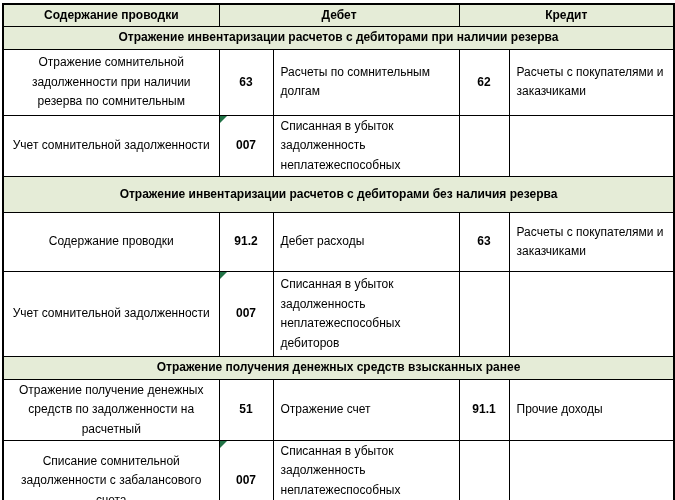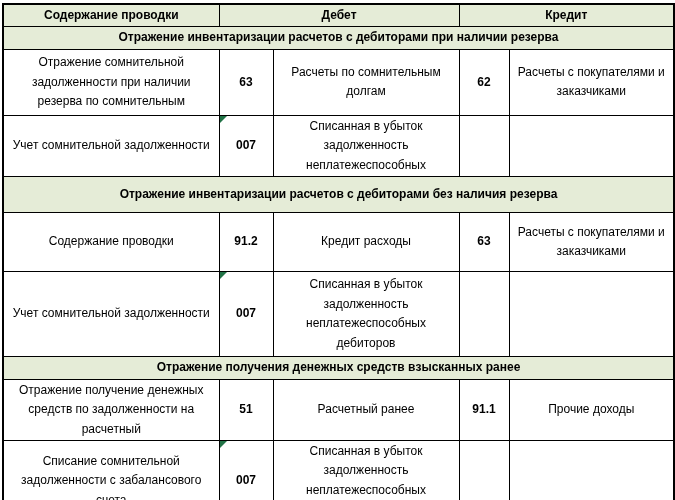--- a/index.html
+++ b/index.html
@@ -40,21 +40,21 @@
   td.section-head {
     background: #e5ecd7;
     font-weight: bold;
     font-size: 13px;
     text-align: center;
     line-height: 1.3;
     margin-left: 8px;
   }
   td.c-content { text-align: center; }
   td.c-acct    { text-align: center; position: relative; font-weight: bold; }
-  td.c-name    { text-align: center; }
+  td.c-name    { text-align: left; }
   .tri {
     position: absolute;
     top: 0;
     left: 0;
     width: 0;
     height: 0;
     border-top: 7px solid #217346;
     border-right: 7px solid transparent;
   }
 </style>
@@ -95,39 +95,39 @@
       <td class="c-acct"></td>
       <td class="c-name"></td>
     </tr>
 
     <tr style="height:36px">
       <td class="section-head" colspan="5">Отражение инвентаризации расчетов с дебиторами без наличия резерва</td>
     </tr>
     <tr style="height:59px">
       <td class="c-content">Содержание проводки</td>
       <td class="c-acct">91.2</td>
-      <td class="c-name">Кредит расходы</td>
+      <td class="c-name">Дебет расходы</td>
       <td class="c-acct">63</td>
       <td class="c-name">Расчеты с покупателями и заказчиками</td>
     </tr>
     <tr style="height:85px">
       <td class="c-content">Учет сомнительной задолженности</td>
       <td class="c-acct"><span class="tri"></span><span>007</span></td>
       <td class="c-name">Списанная в убыток задолженность неплатежеспособных дебиторов</td>
       <td class="c-acct"></td>
       <td class="c-name"></td>
     </tr>
 
     <tr style="height:17px">
       <td class="section-head" colspan="5">Отражение получения денежных средств взысканных ранее</td>
     </tr>
     <tr style="height:58px">
       <td class="c-content">Отражение получение денежных средств по задолженности на расчетный</td>
       <td class="c-acct">51</td>
-      <td class="c-name">Расчетный ранее</td>
+      <td class="c-name">Отражение счет</td>
       <td class="c-acct">91.1</td>
       <td class="c-name">Прочие доходы</td>
     </tr>
     <tr style="height:77px">
       <td class="c-content">Списание сомнительной задолженности с забалансового счета</td>
       <td class="c-acct"><span class="tri"></span><span>007</span></td>
       <td class="c-name">Списанная в убыток задолженность неплатежеспособных дебиторов</td>
       <td class="c-acct"></td>
       <td class="c-name"></td>
     </tr>

